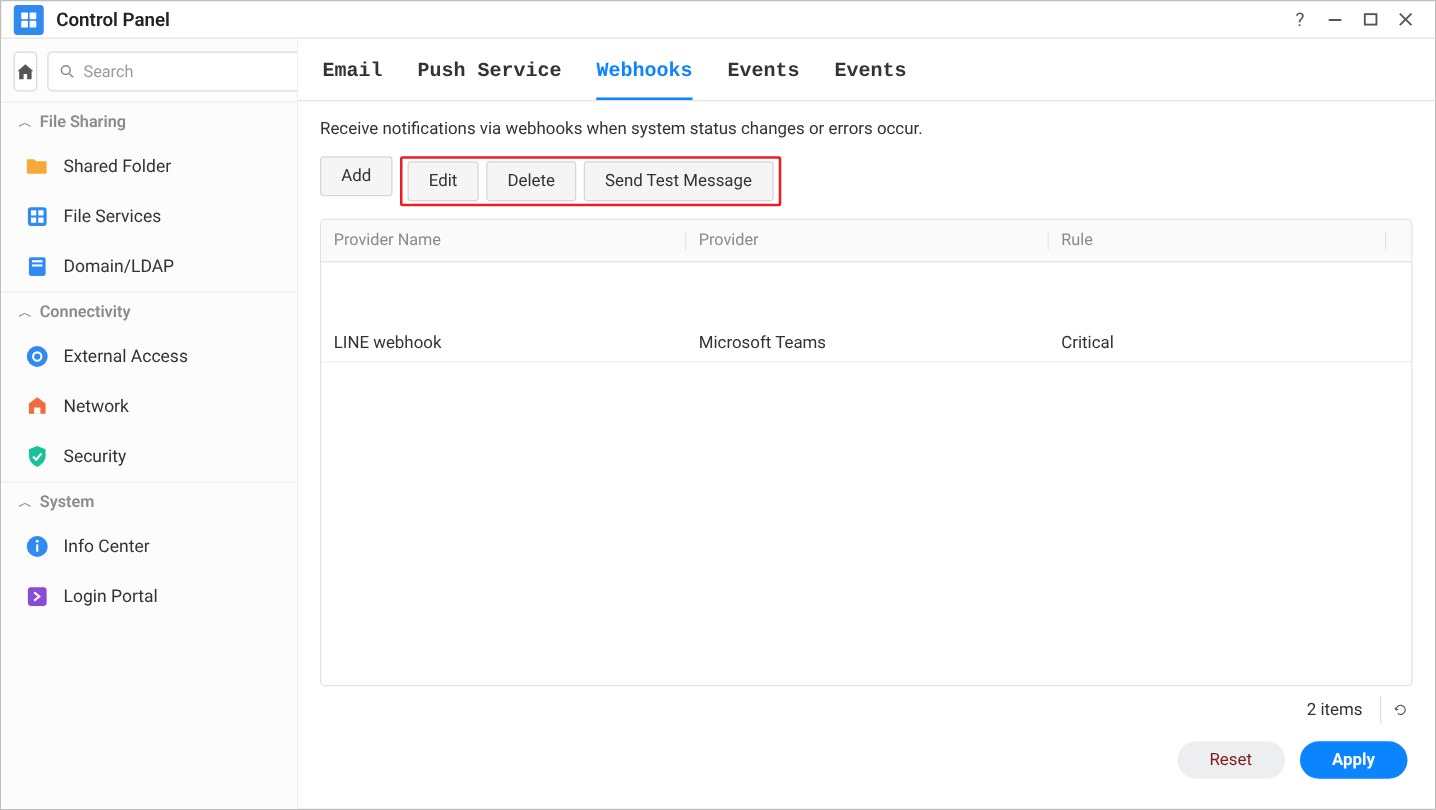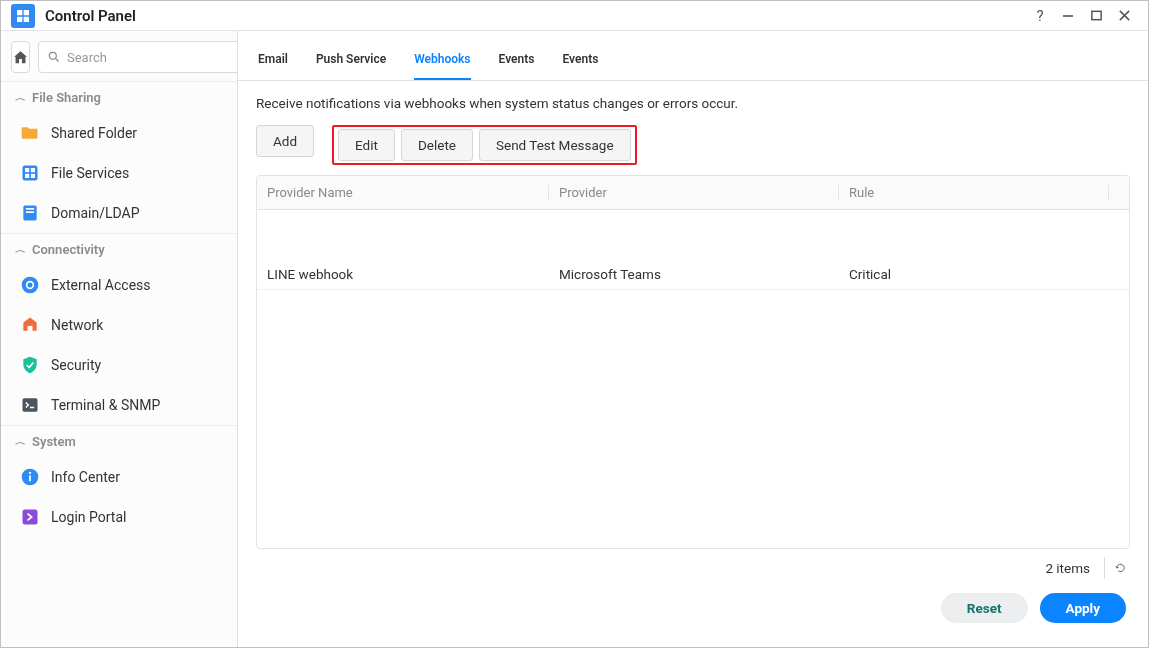--- a/index.html
+++ b/index.html
@@ -72,27 +72,27 @@
 }
 .nav-item .ni-icon { width: 22px; height: 22px; margin-right: 10px; display: flex; align-items: center; justify-content: center; }
 
 
 .main { flex: 1; display: flex; flex-direction: column; min-width: 0; }
 
 .tabs {
   display: flex; align-items: flex-end; gap: 28px; padding: 0 20px;
   border-bottom: 1px solid #e3e3e3; height: 50px;
 }
-.tab { padding: 14px 0 12px 0; font-size: 12px; font-weight: 600; color: #333; cursor: pointer; border-bottom: 2px solid transparent; }
+.tab { padding: 14px 0 12px 0; font-size: 16px; font-weight: 600; color: #333; cursor: pointer; border-bottom: 2px solid transparent; font-family: Liberation Mono, monospace; }
 .tab.active { color: #0a84ff; border-bottom: 2px solid #0a84ff; }
 
 .content { flex: 1; display: flex; flex-direction: column; padding: 14px 18px 22px 18px; min-height: 0; }
 .desc { font-size: 13.5px; color: #333; margin-bottom: 14px; }
 
-.toolbar { display: flex; gap: 18px; margin-bottom: 10px; }
+.toolbar { display: flex; gap: 6px; margin-bottom: 10px; }
 .toolbar button {
   height: 32px; padding: 0 16px; border: 1px solid #d6d6d6; background: #f5f5f5;
   border-radius: 3px; font-size: 13.5px; color: #333; cursor: pointer;
 }
 .highlight-group { border: 2.5px solid #ed1c24; border-radius: 2px; display: flex; gap: 6px; padding: 2px 4px; }
 
 .table-wrap { flex: 1; border: 1px solid #e3e3e3; border-radius: 4px; min-height: 0; overflow: hidden; display: flex; flex-direction: column; gap: 48px; }
 .thead { display: flex; border-bottom: 1px solid #e3e3e3; background: #fafafa; height: 34px; align-items: center; }
 .th { padding: 0 10px; font-size: 13px; color: #8a8a8a; border-right: 1px solid #e6e6e6; }
 .th:last-child { border-right: none; }
@@ -105,21 +105,21 @@
 .td { padding: 0 10px; font-size: 13.5px; color: #333; }
 .td.c0 { flex: 0 0 292px; }
 .td.c1 { flex: 0 0 290px; }
 .td.c2 { flex: 1; }
 
 .status-row { display: flex; align-items: center; justify-content: flex-end; padding: 8px 4px; gap: 14px; font-size: 13.5px; color: #333; }
 .refresh-btn { width: 22px; height: 22px; display: flex; align-items: center; justify-content: center; color: #555; border-left: 1px solid #ddd; padding-left: 10px; cursor: pointer; }
 
 .footer { display: flex; justify-content: flex-end; gap: 12px; padding: 6px 4px 2px 4px; }
 .footer button { height: 30px; padding: 0 26px; border: none; border-radius: 16px; font-size: 13.5px; cursor: pointer; }
-.btn-reset { background: #eceef0; color: #0f766e; font-weight: bold; }
+.btn-reset { background: #eceef0; color: #7f1d1d; }
 .btn-apply { background: #0a84ff; color: #fff; font-weight: 700; }
 
 </style>
 </head>
 <body>
 
 <div class="window">
 
   <div class="titlebar">
     <div class="app-icon">
@@ -228,29 +228,20 @@
       </div>
       <div class="nav-item">
         <span class="ni-icon">
             <svg width="20" height="20" viewBox="0 0 24 24">
               <path fill="#19c29b" d="M12 2l8 3v6c0 5-3.5 9-8 11-4.5-2-8-6-8-11V5z"></path>
               <path d="M8 12l3 3 5-6" fill="none" stroke="#fff" stroke-width="2"></path>
             </svg>
           </span>
         <span>Security</span>
       </div>
-      <div class="nav-item">
-        <span class="ni-icon">
-            <svg width="20" height="20" viewBox="0 0 24 24">
-              <rect x="3" y="4" width="18" height="16" rx="2" fill="#4a5560"></rect>
-              <path d="M7 9l3 3-3 3M12 15h5" stroke="#fff" stroke-width="1.8" fill="none"></path>
-            </svg>
-          </span>
-        <span>Terminal &amp; SNMP</span>
-      </div>
 
       <div class="section-hdr">
         <span class="chev">︿</span>
         <span>System</span>
       </div>
       <div class="nav-item">
         <span class="ni-icon">
             <svg width="20" height="20" viewBox="0 0 24 24">
               <circle cx="12" cy="12" r="10" fill="#2f8af2"></circle>
               <rect x="11" y="10" width="2" height="7" fill="#fff"></rect>

